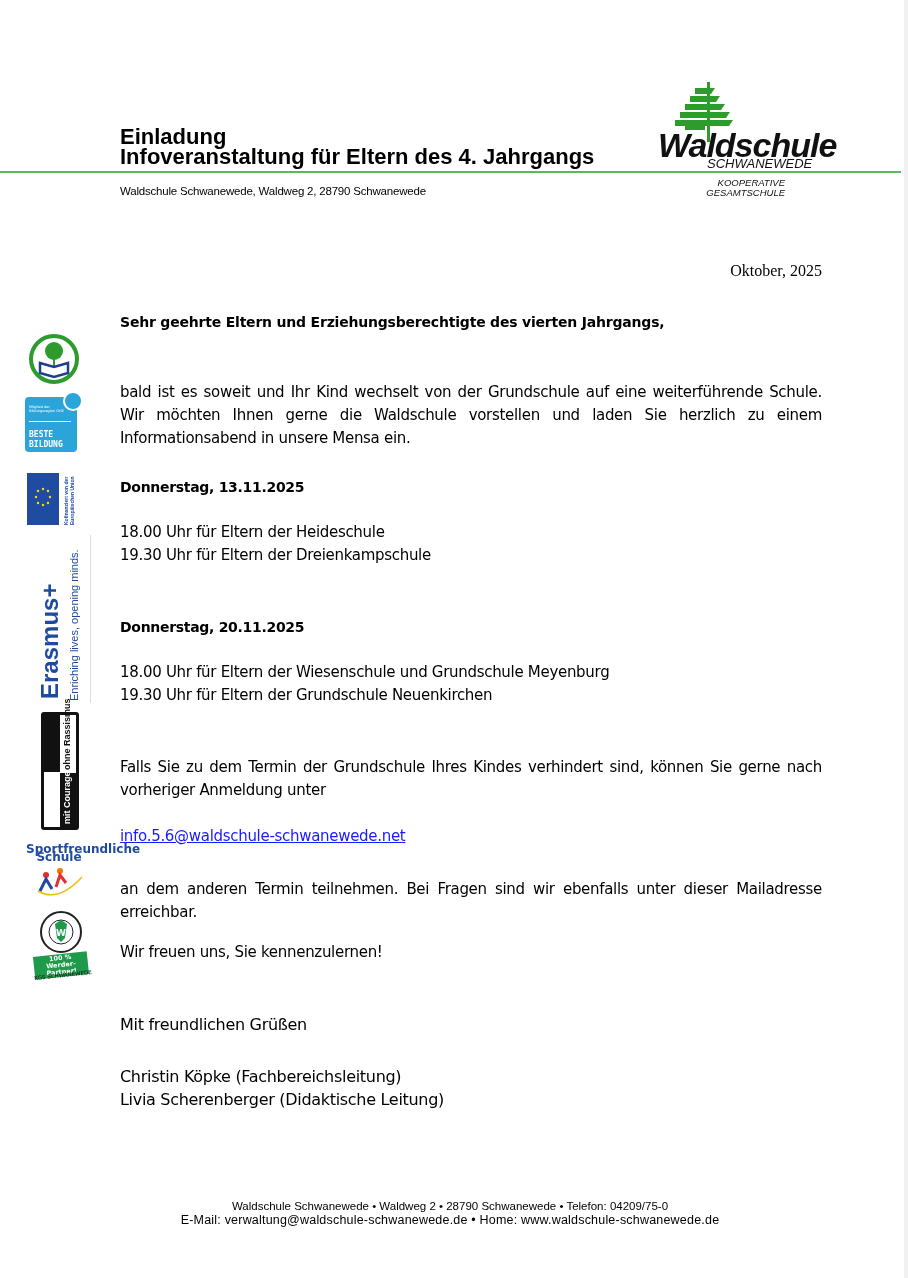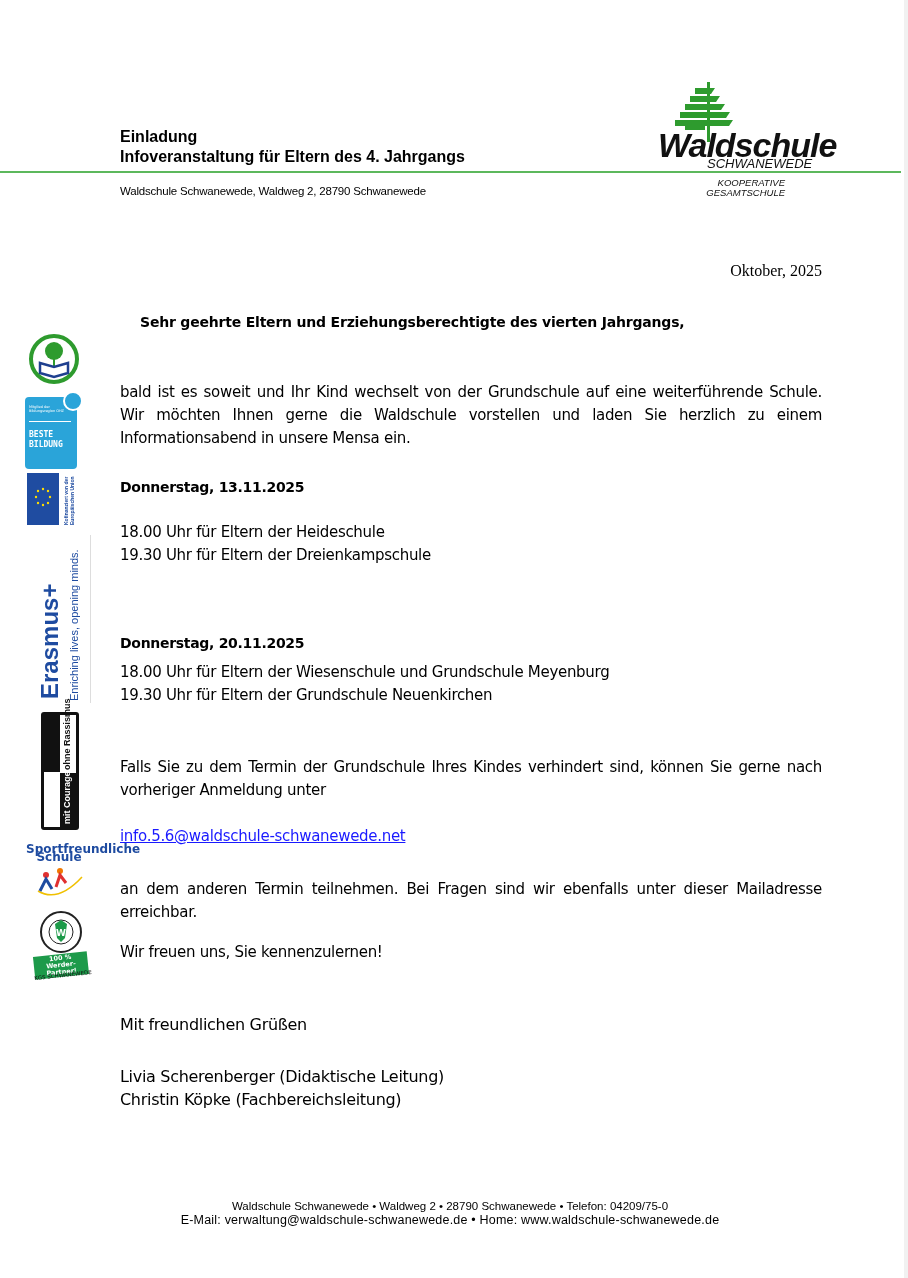--- a/index.html
+++ b/index.html
@@ -1,38 +1,38 @@
 <!DOCTYPE html>
 <html><head>
 <meta charset="utf-8">
 <style>
   html, body { margin:0; padding:0; }
   body { width:908px; height:1278px; background:#ffffff; position:relative; overflow:hidden;
          font-family:"DejaVu Sans", sans-serif; color:#000; }
   .edge { position:absolute; right:0; top:0; width:4px; height:1278px; background:#f1f1f1; }
   .hdr-title { position:absolute; left:120px; top:127px; font-family:"Liberation Sans", sans-serif;
-               font-weight:bold; font-size:16px; line-height:20px; }
+               font-weight:bold; font-size:22px; line-height:20px; }
   .hdr-line { position:absolute; left:0; top:171px; width:901px; height:2px; background:#5cb85c; }
   .hdr-addr { position:absolute; left:120px; top:185px; font-family:"Liberation Sans", sans-serif;
               font-size:11.5px; letter-spacing:-0.2px; }
   .logo { position:absolute; left:655px; top:82px; width:170px; height:120px;font-style:italic; }
   .logo-word { position:absolute; left:3px; top:46px; font-family:"Liberation Sans", sans-serif;
                font-weight:bold; font-size:34px; letter-spacing:-1px; color:#111; line-height:34px; }
   .logo-sub { position:absolute; left:52px; top:74px; font-family:"Liberation Sans", sans-serif;
               font-size:13px; color:#111; }
   .logo-kgs { position:absolute; left:40px; top:96px; width:90px; text-align:right;
               font-family:"Liberation Sans", sans-serif; font-size:9.5px; line-height:10px; color:#111; }
   .date { position:absolute; right:86px; top:262px; font-family:"Liberation Serif", serif; font-size:16px; }
   .letter { position:absolute; left:120px; width:702px; font-family:"DejaVu Sans", sans-serif;
             font-size:15px; line-height:23px; letter-spacing:-0.3px; }
-  .greet { top:311px; font-weight:bold; font-size:14px; letter-spacing:-0.2px;margin-left:20px; }
+  .greet { top:311px; font-weight:bold; font-size:14px; letter-spacing:-0.2px; }
   .p1 { top:381px; text-align:justify; }
   .d1 { top:476px; font-weight:bold; font-size:14px; }
   .t1 { top:521px; }
-  .d2 { top:616px; font-weight:bold; font-size:14px;margin-top:16px; }
+  .d2 { top:616px; font-weight:bold; font-size:14px; }
   .t2 { top:661px; }
   .p2 { top:756px; text-align:justify; }
   .mail { top:825px; text-align:left; }
   .mail a { color:#1a1aff; text-decoration:underline; }
   .p3 { top:872px; text-align:justify; text-align-last:left;margin-top:6px; }
   .p4 { top:941px; }
   .close { top:1013px; font-size:16px; }
   .sig { top:1065px; font-size:16px; line-height:23px; }
   .footer { position:absolute; left:0; width:900px; top:1199px; text-align:center;
             font-family:"Liberation Sans", sans-serif; font-size:11.5px; line-height:14px; }
@@ -90,34 +90,34 @@
 
 <div class="letter p2">Falls Sie zu dem Termin der Grundschule Ihres Kindes verhindert sind, können Sie gerne nach vorheriger Anmeldung unter</div>
 <div class="letter mail">
   <a title="info.5.6@waldschule-schwanewede.net">info.5.6@waldschule-schwanewede.net</a>
 </div>
 <div class="letter p3">an dem anderen Termin teilnehmen. Bei Fragen sind wir ebenfalls unter dieser Mailadresse erreichbar.</div>
 <div class="letter p4">Wir freuen uns, Sie kennenzulernen!</div>
 
 <div class="letter close">Mit freundlichen Grüßen</div>
 <div class="letter sig">
+  <div>Christin Köpke (Fachbereichsleitung)</div>
   <div>Livia Scherenberger (Didaktische Leitung)</div>
-  <div>Christin Köpke (Fachbereichsleitung)</div>
 </div>
 
 <div class="badge" style="left:24px;top:333px;width:60px;height:52px;">
   <svg width="60" height="52" viewBox="0 0 60 52">
     <circle cx="30" cy="26" r="23" fill="none" stroke="#2e9b2e" stroke-width="4"></circle>
     <circle cx="30" cy="18" r="9" fill="#2e9b2e"></circle>
     <rect x="29" y="22" width="2" height="14" fill="#2e9b2e"></rect>
     <path d="M16 30 l14 4 l14 -4 v10 l-14 4 l-14 -4 z" fill="#fff" stroke="#1e3f8f" stroke-width="2.5"></path>
   </svg>
 </div>
 
-<div class="badge" style="left:25px;top:397px;width:52px;height:72px;background:#2aa4d9;border-radius:4px;">
+<div class="badge" style="left:25px;top:397px;width:52px;height:55px;background:#2aa4d9;border-radius:4px;">
   <div style="position:absolute;left:4px;top:8px;width:36px;font-size:3.5px;line-height:4px;color:#fff;">Mitglied der Bildungsregion OHZ</div>
   <div style="position:absolute;left:4px;top:24px;width:42px;height:1px;background:#fff;"></div>
   <div style="position:absolute;left:4px;top:33px;width:40px;font-family:'DejaVu Sans Mono',monospace;font-weight:bold;font-size:8px;line-height:10px;color:#fff;">BESTE BILDUNG</div>
   <div style="position:absolute;right:-6px;top:-6px;width:16px;height:16px;border-radius:50%;background:#2aa4d9;border:2px solid #fff;"></div>
 </div>
 
 <div class="badge" style="left:27px;top:473px;width:55px;height:52px;">
   <svg width="32" height="52" viewBox="0 0 32 52">
     <rect x="0" y="0" width="32" height="52" fill="#1f4ca1"></rect>
     <g fill="#ffdd00">

